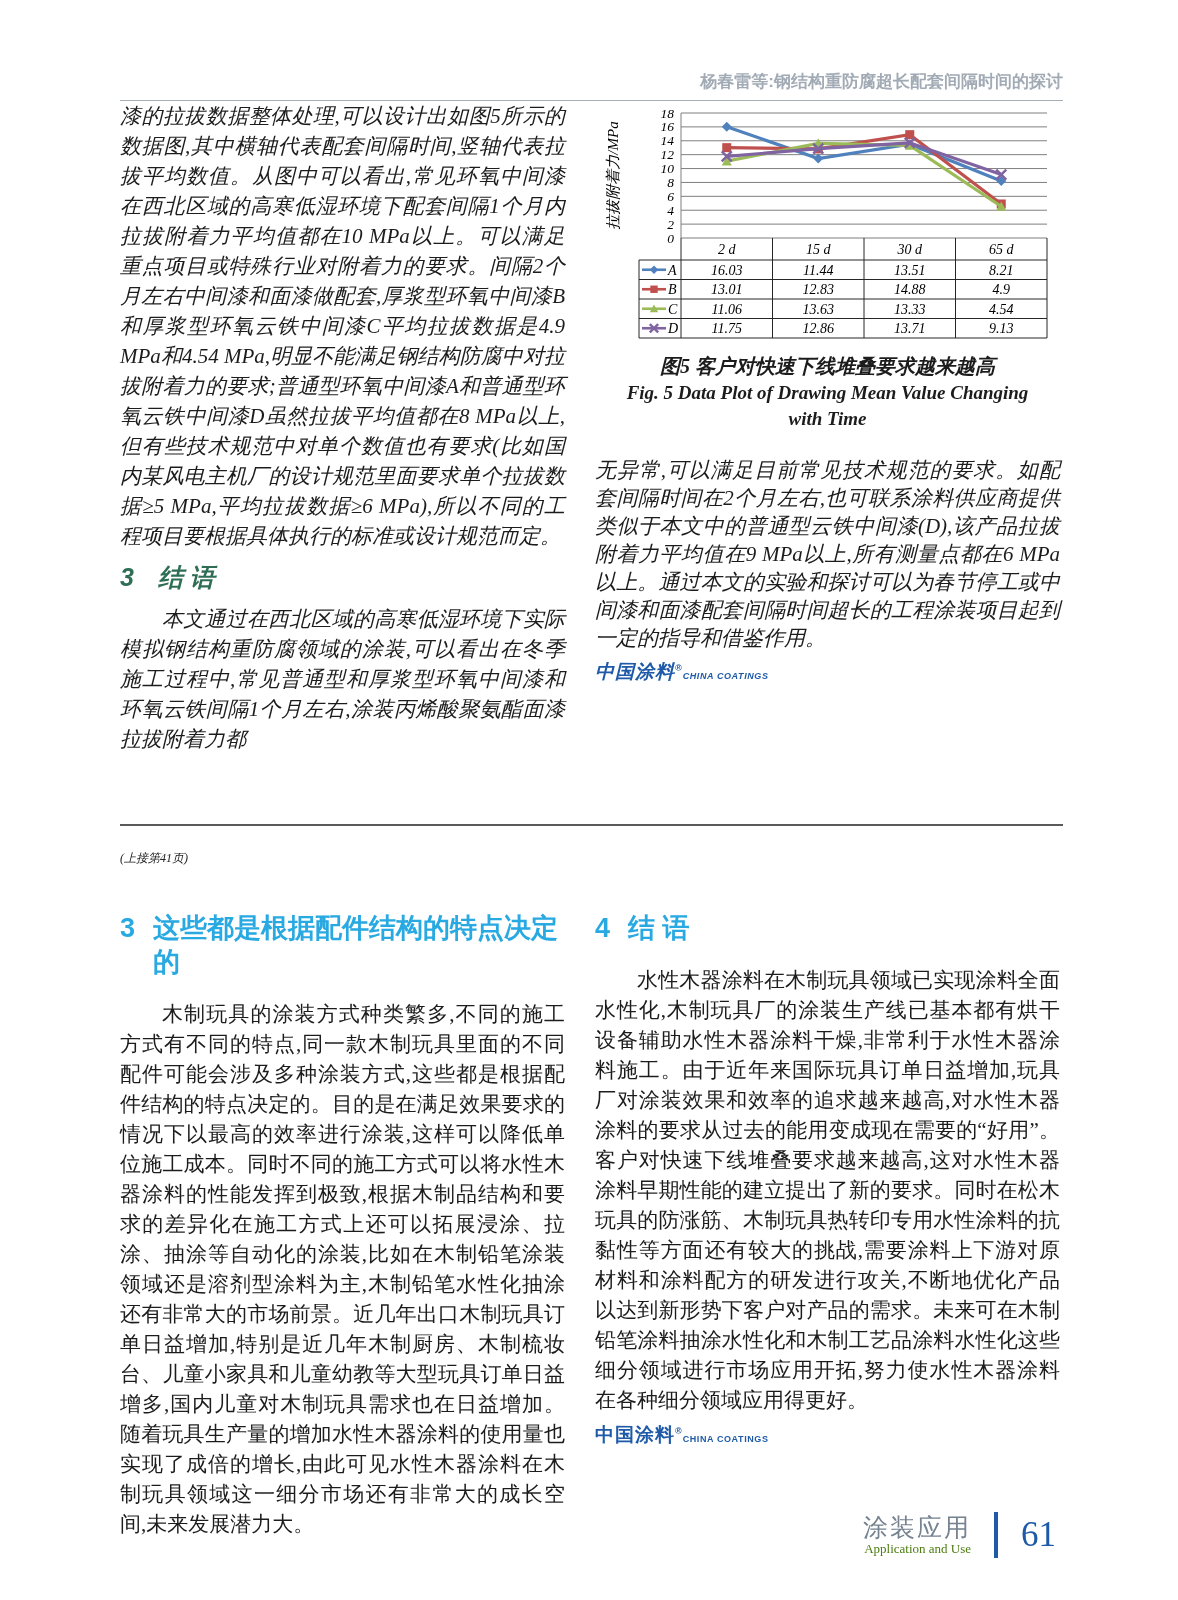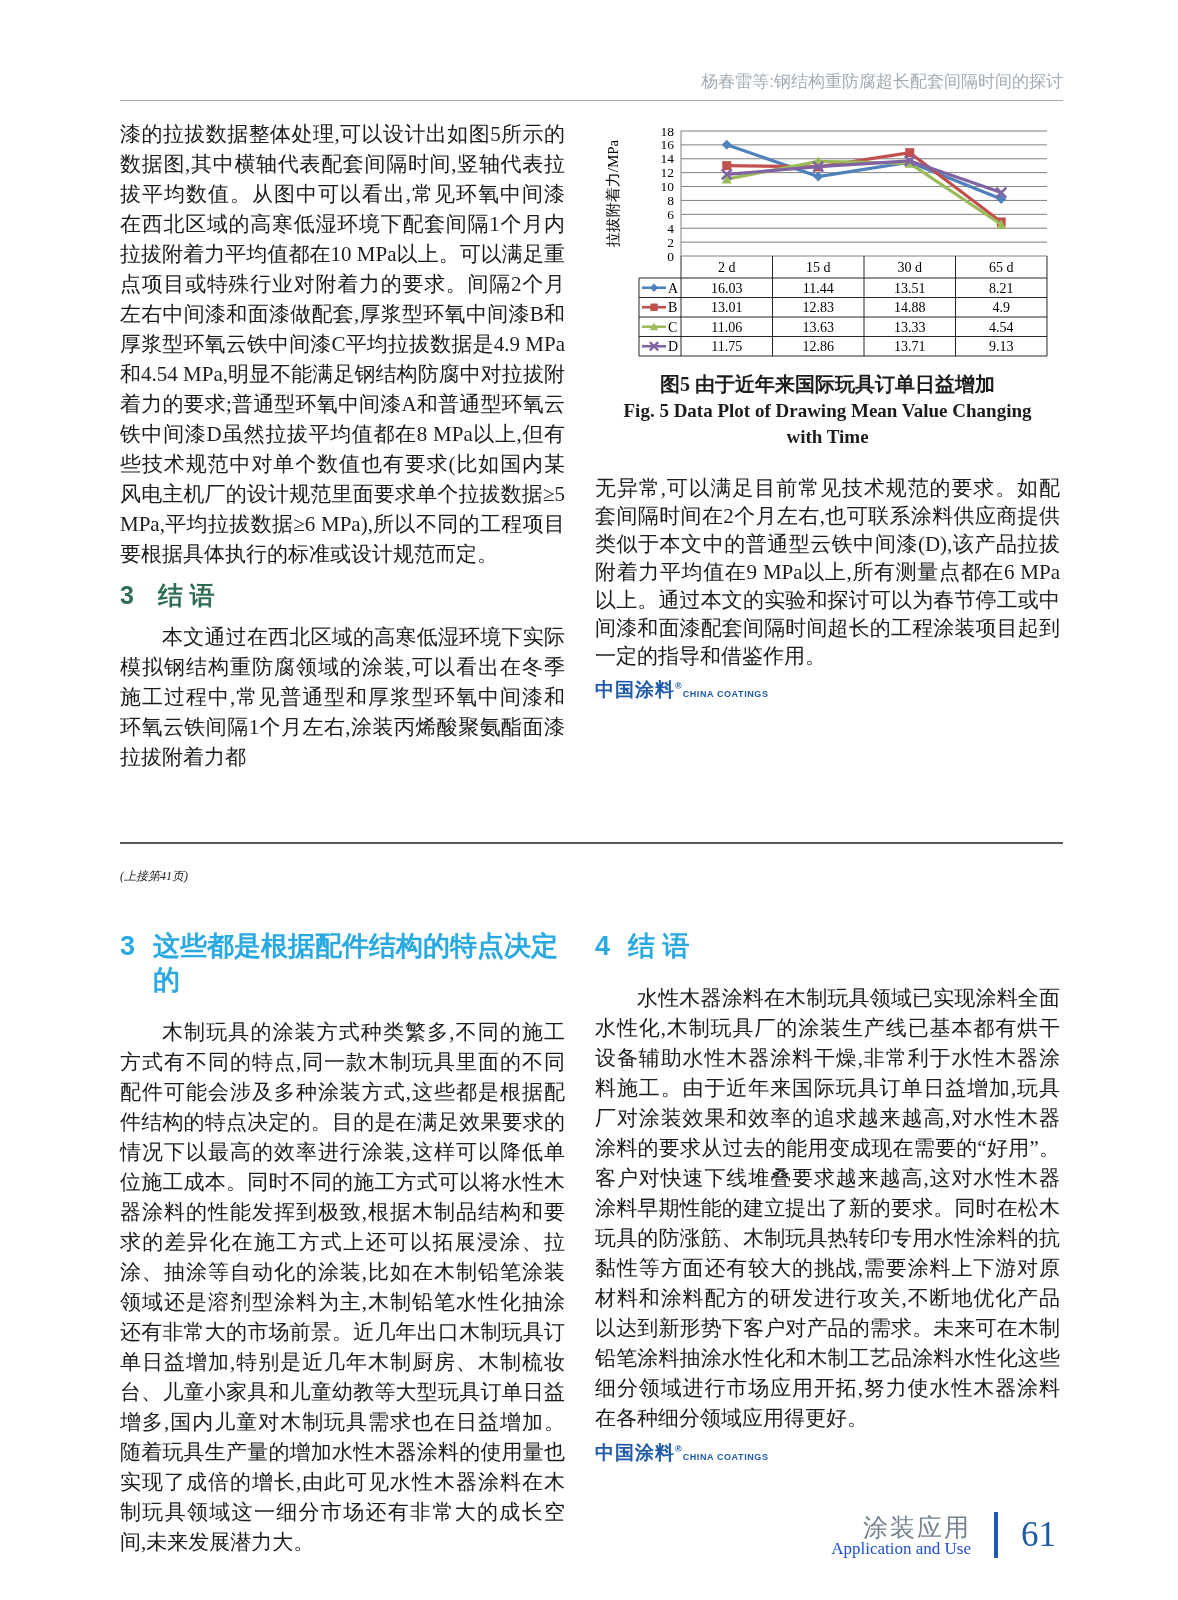--- a/index.html
+++ b/index.html
@@ -2,28 +2,28 @@
 <html><head>
 <meta charset="utf-8">
 <style>
   html,body{margin:0;padding:0;background:#ffffff;}
   .page{position:relative;width:1178px;height:1600px;background:#ffffff;overflow:hidden;
         font-family:"Liberation Serif","DejaVu Serif",serif;color:#1c1c1c;}
   .content{padding:0 115px 0 120px;}
 
   
   .running-title{padding-top:70px;text-align:right;font-size:17px;color:#a2abb5;
-                 font-family:"Liberation Sans","DejaVu Sans",sans-serif;}
+                 font-family:"Liberation Sans","DejaVu Sans",sans-serif;font-weight:bold;}
   .header-rule{border:none;border-top:1px solid #a6aeb6;margin:7px 0 0 0;}
 
   
   .two-col{display:flex;gap:30px;}
   .col-left{width:445px;flex:0 0 445px;}
   .col-right{width:465px;flex:0 0 465px;}
-  .top-main{margin-top:18px;}
+  .top-main{font-style:italic;}
 
   .body-text{font-size:21px;line-height:30px;text-align:justify;margin:0;}
   .indent{text-indent:2em;}
   .rp{line-height:28px;}
 
   .green-heading{display:flex;gap:24px;color:#2f6e54;font-weight:bold;font-size:25px;
                  line-height:34px;margin:9px 0 10px 0;
                  font-family:"Liberation Sans","DejaVu Sans",sans-serif;}
   .blue-heading{display:flex;gap:18px;color:#29a9e1;font-weight:bold;font-size:27px;
                 line-height:34px;margin:0 0 20px 0;
@@ -51,21 +51,21 @@
   .divider{border:none;border-top:2px solid #5a5a5a;margin:70px 0 0 0;}
   .continuation{margin-top:24px;font-size:12px;font-style:italic;color:#222;}
 
   .bottom-main{margin-top:44px;}
 
   
   .page-footer{position:absolute;top:1512px;right:122px;display:flex;align-items:center;gap:23px;}
   .footer-text{text-align:right;}
   .footer-cn{font-size:25px;color:#75828f;letter-spacing:2px;line-height:27px;
              font-family:"Liberation Sans","DejaVu Sans",sans-serif;}
-  .footer-en{font-size:17px;color:#1d4ed8;line-height:15px;}
+  .footer-en{font-size:13px;color:#4d7c0f;line-height:15px;}
   .footer-bar{width:4px;height:46px;background:#1e5aa8;}
   .footer-num{font-size:35px;color:#1e5aa8;}
 </style>
 </head>
 <body>
 
 <div class="page">
   <div class="content">
 
     <header>
@@ -173,21 +173,21 @@
                 <line x1="46.8" y1="223.05" x2="55.2" y2="231.45" stroke="#8064A2" stroke-width="2.4"></line>
                 <line x1="46.8" y1="231.45" x2="55.2" y2="223.05" stroke="#8064A2" stroke-width="2.4"></line>
                 <text x="65" y="232.25" font-size="14" fill="#000">D</text>
                 <text x="123.75" y="232.25" text-anchor="middle" font-size="14" fill="#000">11.75</text>
                 <text x="215.25" y="232.25" text-anchor="middle" font-size="14" fill="#000">12.86</text>
                 <text x="306.75" y="232.25" text-anchor="middle" font-size="14" fill="#000">13.71</text>
                 <text x="398.25" y="232.25" text-anchor="middle" font-size="14" fill="#000">9.13</text>
               </svg>
           </div>
           <figcaption class="figure-caption">
-            <div class="cap-cn">图5  由于近年来国际玩具订单日益增加</div>
+            <div class="cap-cn">图5  客户对快速下线堆叠要求越来越高</div>
             <div class="cap-en">Fig. 5   Data Plot of Drawing Mean Value Changing</div>
             <div class="cap-en">with Time</div>
           </figcaption>
         </figure>
         <p class="body-text rp para-after-fig">无异常,可以满足目前常见技术规范的要求。如配套间隔时间在2个月左右,也可联系涂料供应商提供类似于本文中的普通型云铁中间漆(D),该产品拉拔附着力平均值在9 MPa以上,所有测量点都在6 MPa以上。通过本文的实验和探讨可以为春节停工或中间漆和面漆配套间隔时间超长的工程涂装项目起到一定的指导和借鉴作用。</p>
         <div class="logo-block">
           <div class="logo-cn"><span>中国涂料</span><span class="logo-reg">®</span></div>
           <div class="logo-en">CHINA COATINGS</div>
         </div>
       </div>

